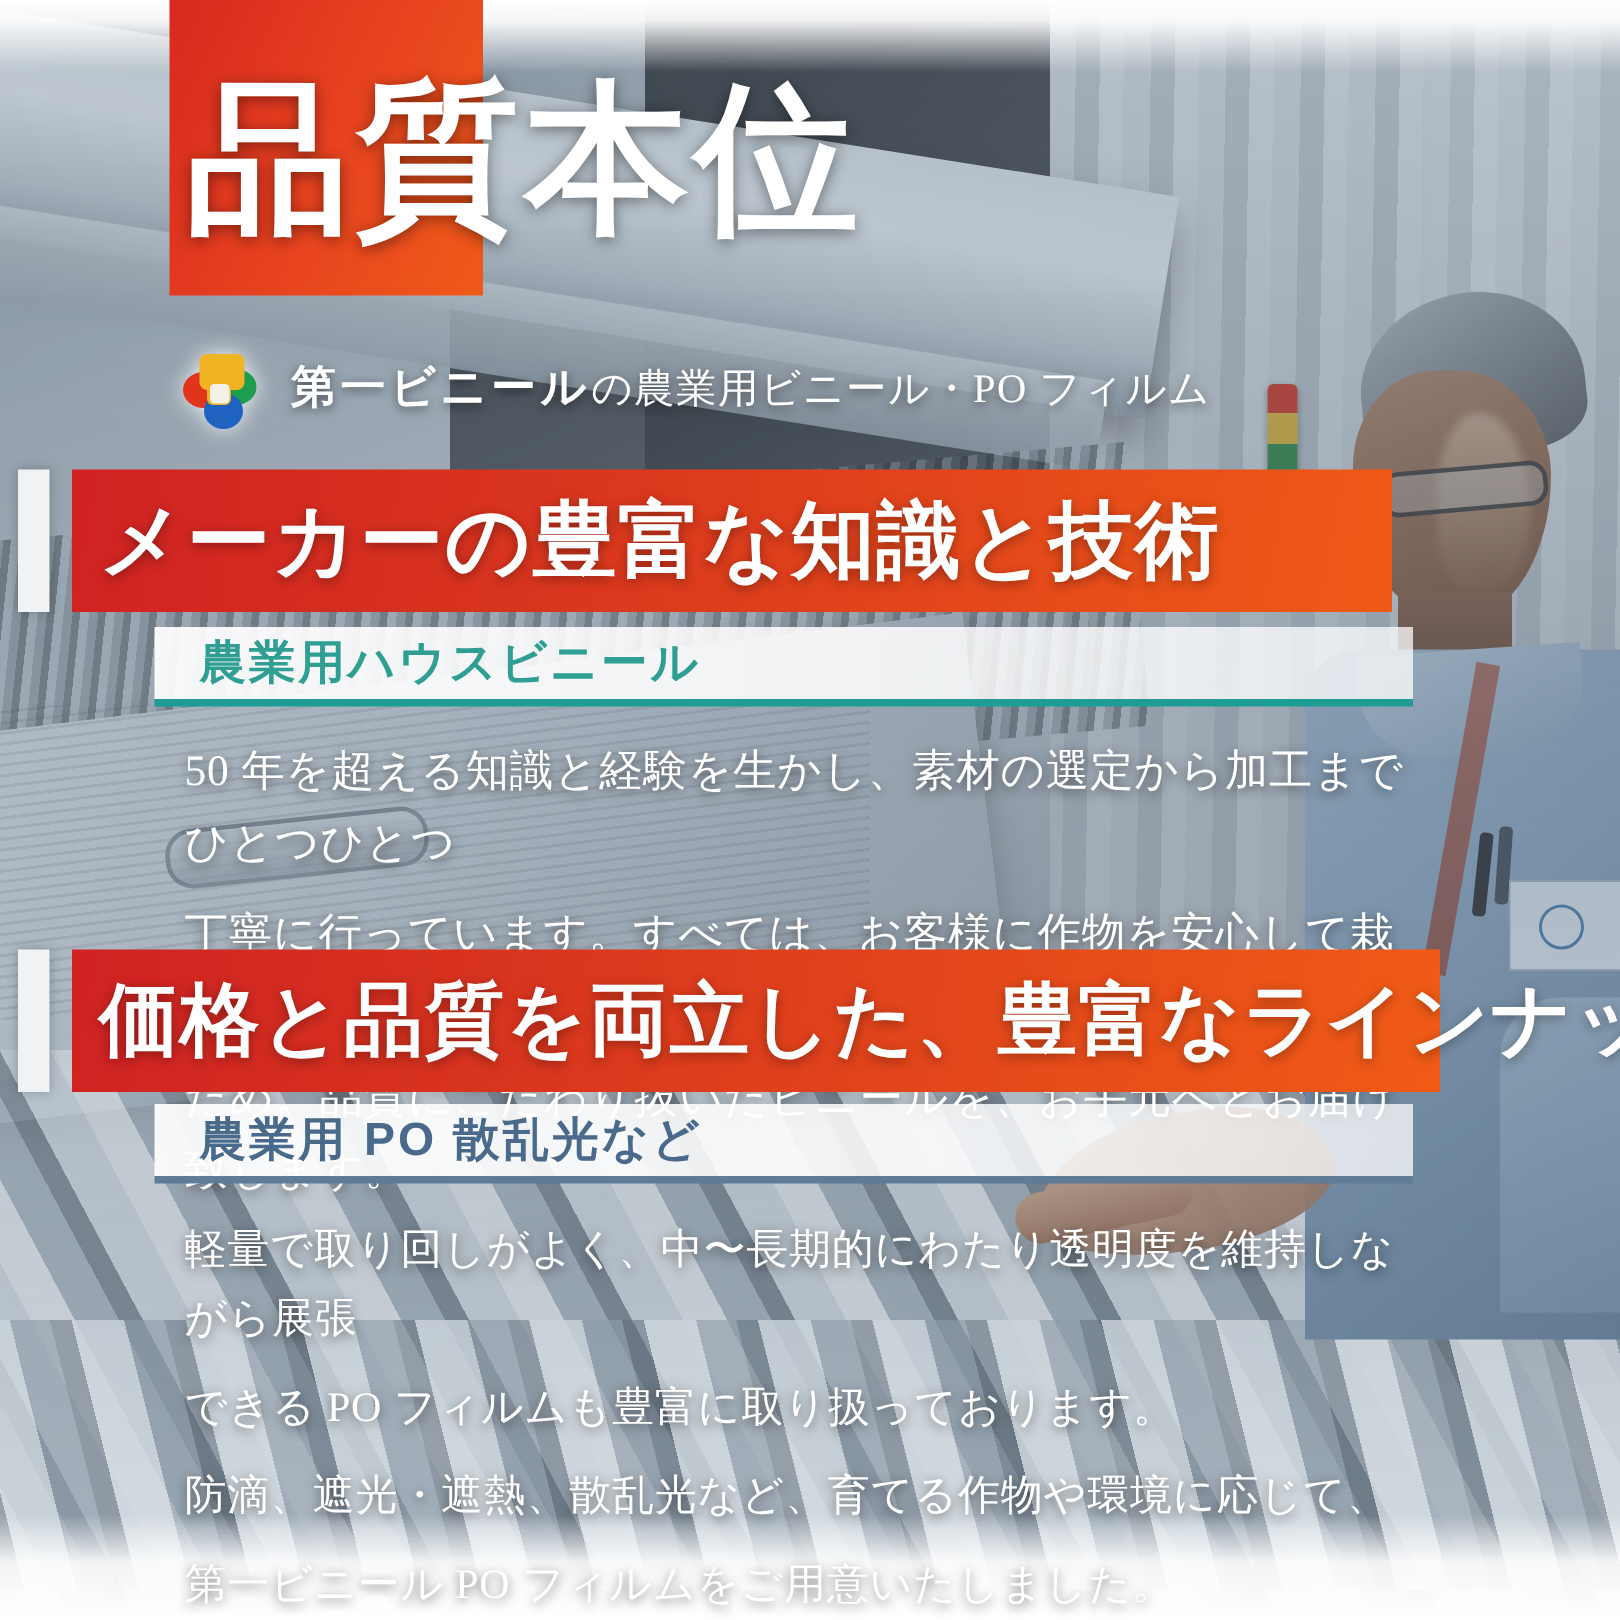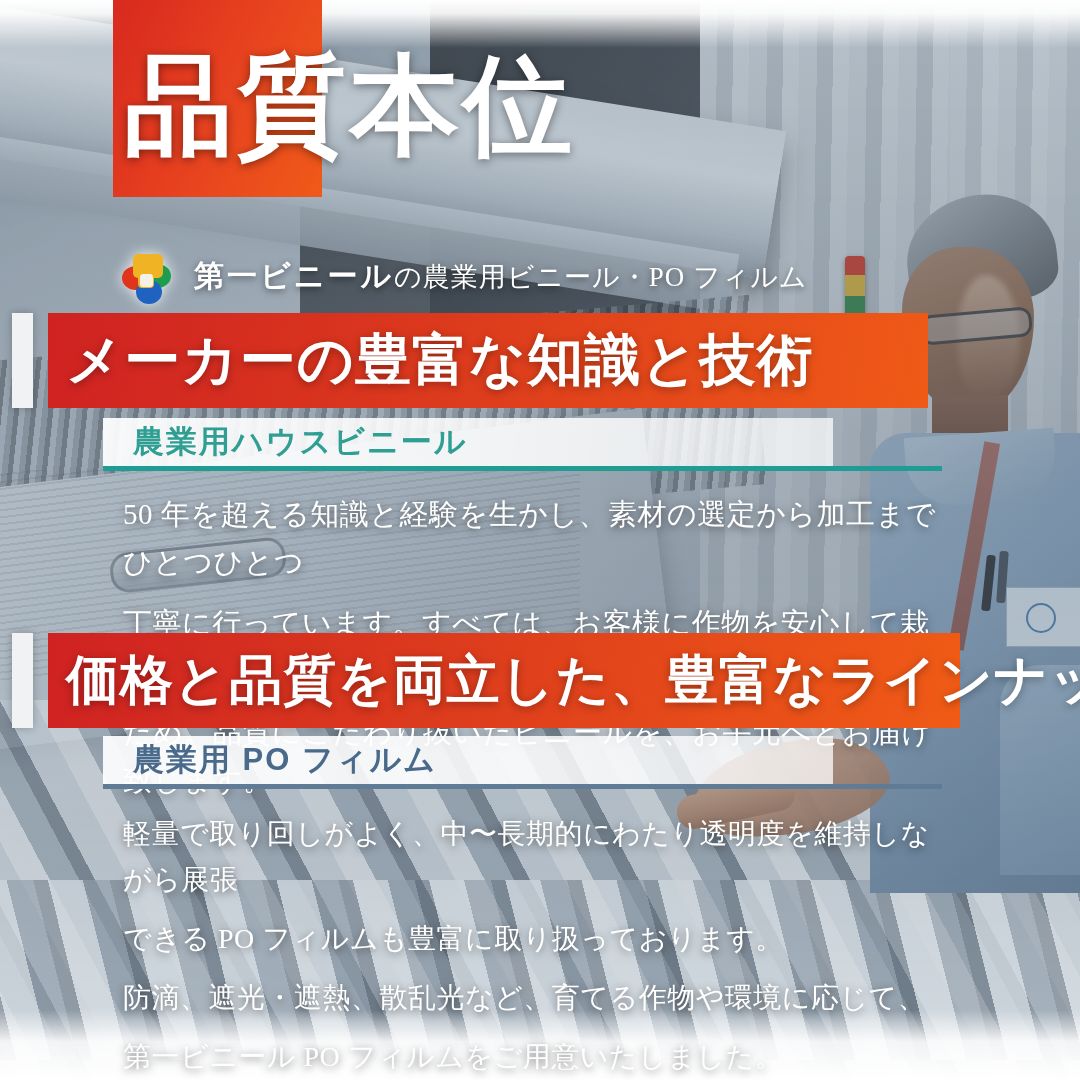--- a/index.html
+++ b/index.html
@@ -239,21 +239,21 @@
     position:absolute;left:124px;top:52px;
     font-size:109px;line-height:1;letter-spacing:4px;
     color:#ffffff;font-weight:700;
     font-family:"Liberation Serif","DejaVu Serif",serif;
     text-shadow:0 2px 10px rgba(0,0,0,.45);
     white-space:nowrap;
   }
 
   
   .brand-row{
-    position:absolute;left:116px;top:248px;
+    position:absolute;left:116px;top:230px;
     display:flex;align-items:center;gap:18px;
   }
   .brand-logo{position:relative;width:60px;height:56px;flex:0 0 auto;
     filter:drop-shadow(0 0 7px rgba(255,255,255,.85));}
   .brand-text{
     color:#ffffff;font-size:30px;letter-spacing:1px;white-space:nowrap;
     font-family:"Liberation Serif","DejaVu Serif",serif;
     text-shadow:0 2px 7px rgba(0,0,0,.55);
   }
   .brand-text .b-strong{font-weight:700;letter-spacing:3px;}
@@ -279,21 +279,21 @@
     font-size:56px;letter-spacing:1px;padding-left:18px;box-sizing:border-box;
   }
   .banner2{
     left:48px;top:633px;width:912px;height:95px;
     background:linear-gradient(100deg,#cf2222 0%,#dd3c1d 45%,#f05b16 100%);
     font-size:53px;letter-spacing:1px;padding-left:18px;box-sizing:border-box;
   }
 
   
   .subband{
-    position:absolute;left:103px;width:730px;height:48px;
+    position:absolute;left:103px;width:839px;height:48px;
     background:linear-gradient(90deg,rgba(255,255,255,.93) 0%,rgba(255,255,255,.86) 55%,rgba(255,255,255,.74) 100%);
     display:flex;align-items:center;
     padding-left:30px;box-sizing:border-box;
   }
   .subband .sub-label{
     font-size:31px;letter-spacing:2px;font-weight:700;white-space:nowrap;
     font-family:"Liberation Sans","DejaVu Sans",sans-serif;
   }
   .subrule{position:absolute;left:103px;width:839px;height:5px;}
 
@@ -396,21 +396,21 @@
     <div class="body-text" id="body-vinyl">
       <p>50 年を超える知識と経験を生かし、素材の選定から加工までひとつひとつ</p>
       <p>丁寧に行っています。すべては、お客様に作物を安心して栽培していただく</p>
       <p>ため。品質にこだわり抜いたビニールを、お手元へとお届け致します。</p>
     </div>
 
     <div class="accent-bar" style="left:12px;top:633px;height:95px;"></div>
     <div class="banner banner2">価格と品質を両立した、豊富なラインナップ</div>
 
     <div class="subband" id="subband-po">
-      <span class="sub-label">農業用 PO フィルム</span>
+      <span class="sub-label">農業用 PO 散乱光など</span>
     </div>
     <div class="subrule" id="subrule-po"></div>
 
     <div class="body-text" id="body-po">
       <p>軽量で取り回しがよく、中〜長期的にわたり透明度を維持しながら展張</p>
       <p>できる PO フィルムも豊富に取り扱っております。</p>
       <p>防滴、遮光・遮熱、散乱光など、育てる作物や環境に応じて、</p>
       <p>第一ビニール PO フィルムをご用意いたしました。</p>
     </div>
 

